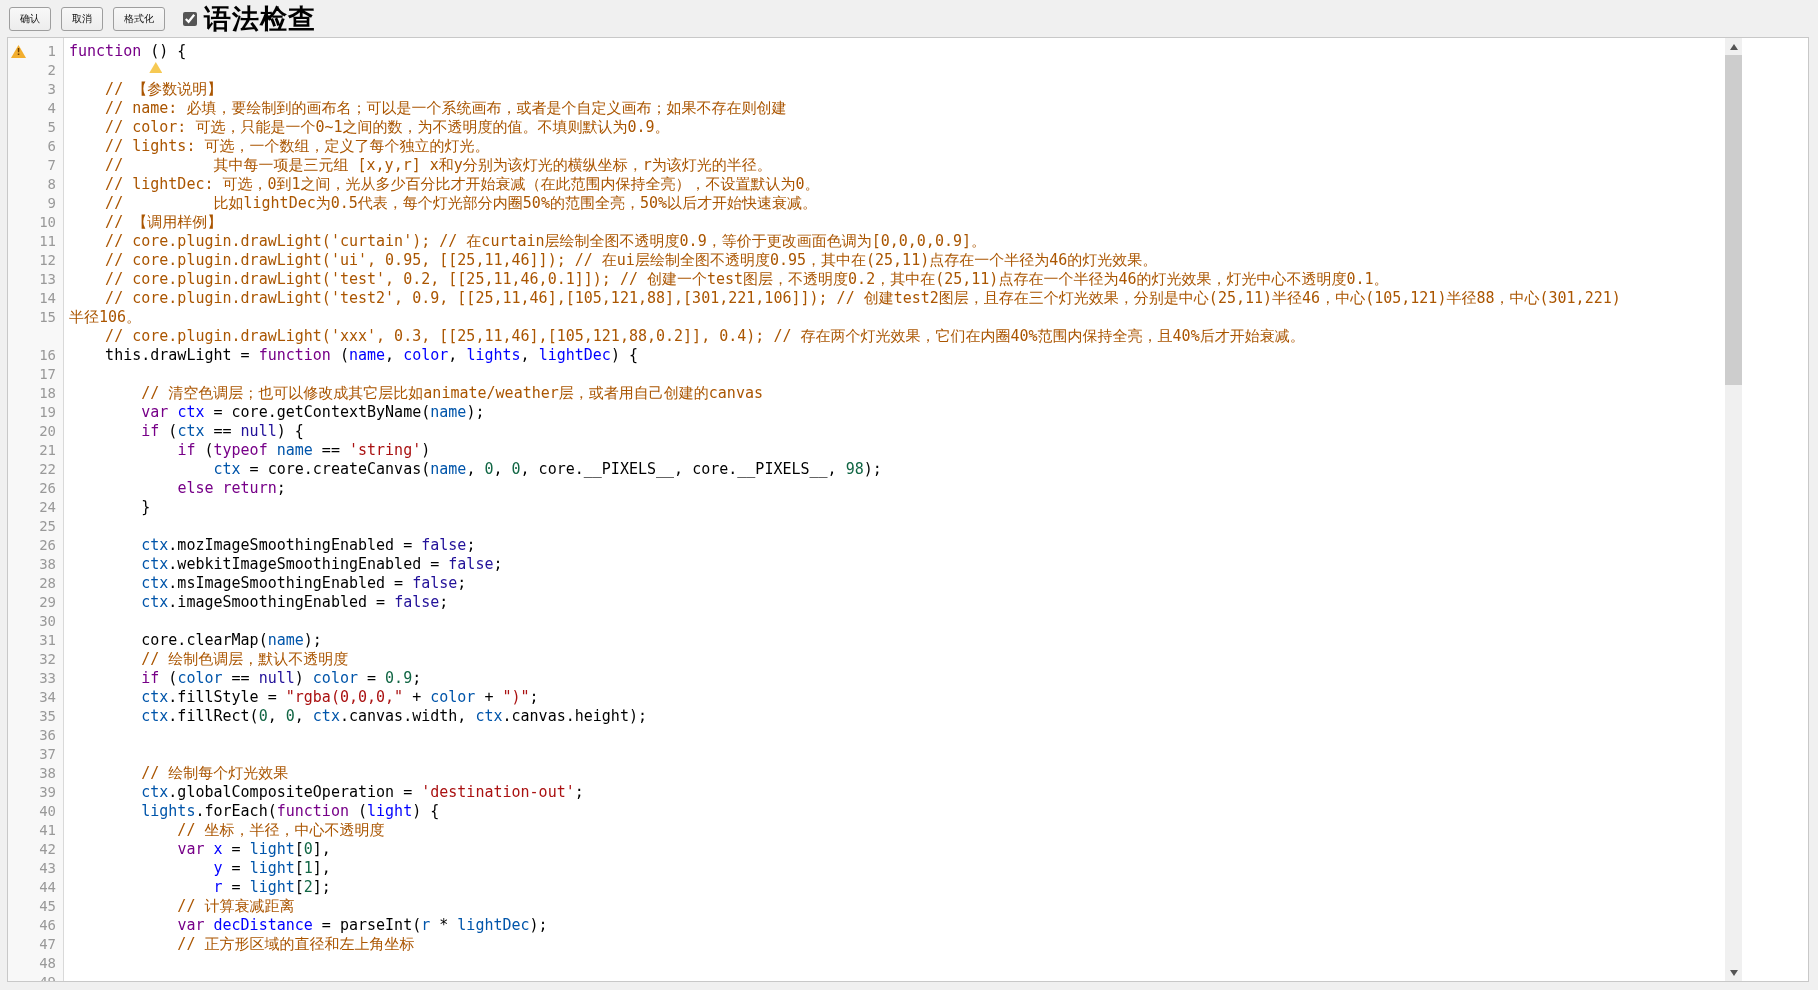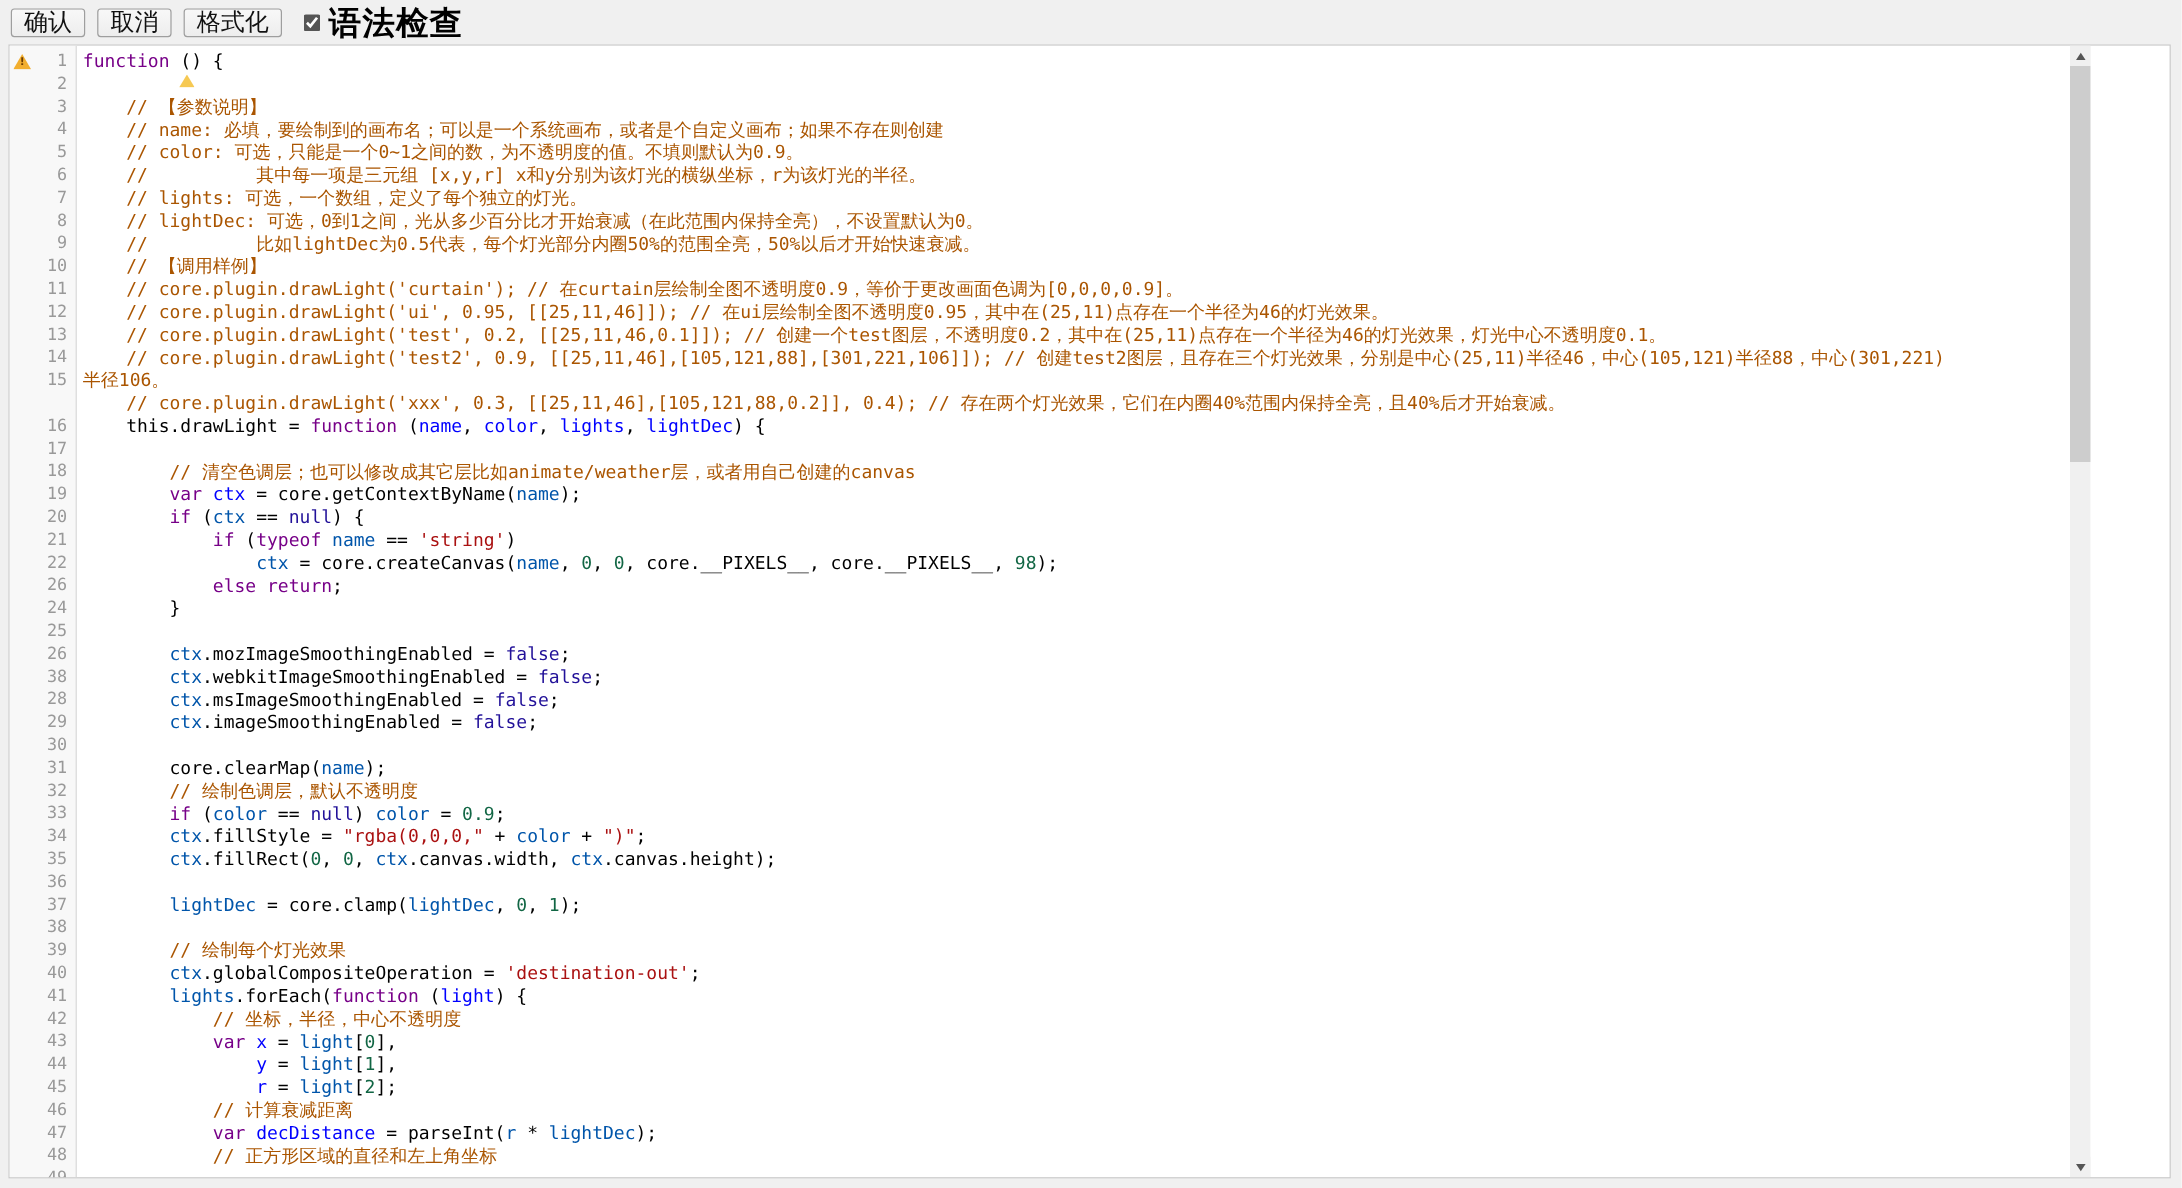--- a/index.html
+++ b/index.html
@@ -6,21 +6,21 @@
   body{
     width:1818px;height:990px;overflow:hidden;background:#f0f0f0;
     font-family:"Liberation Sans","DejaVu Sans",sans-serif;position:relative;
   }
   
   .toolbar{display:flex;align-items:center;height:37px;padding:0 9px;}
   .btn{
     background:linear-gradient(#f8f8f8,#ededed);
     border:1px solid #9e9e9e;border-radius:3px;
     font-family:"Liberation Sans","DejaVu Sans",sans-serif;
-    font-size:20px;color:#111;padding:2px 10px;margin-right:10px;height:24px;line-height:18px;cursor:pointer;
+    font-size:10px;color:#111;padding:2px 10px;margin-right:10px;height:24px;line-height:18px;cursor:pointer;
   }
   .chk{width:14px;height:14px;margin:0 0 0 8px;accent-color:#555;}
   .chk-label{font-size:27px;font-weight:bold;color:#000;margin-left:7px;letter-spacing:1px;}
   
   .editor{
     position:absolute;left:7px;top:37px;width:1802px;height:945px;
     background:#ffffff;border:1px solid #c8c8c8;box-sizing:border-box;overflow:hidden;
   }
   .ed-inner{display:flex;align-items:stretch;height:100%;}
   .gutter{
@@ -131,22 +131,22 @@
         <div class="gut-row"><span>47</span></div>
         <div class="gut-row"><span>48</span></div>
         <div class="gut-row"><span>49</span></div>
       </div>
     <div class="code">
         <div class="code-line"><span class="tk-k">function</span><span class="tk-p"> </span><span class="tk-iw"></span><span class="tk-p">() {</span></div>
         <div class="code-line"></div>
         <div class="code-line"><span class="tk-c">    // 【参数说明】</span></div>
         <div class="code-line"><span class="tk-c">    // name: 必填，要绘制到的画布名；可以是一个系统画布，或者是个自定义画布；如果不存在则创建</span></div>
         <div class="code-line"><span class="tk-c">    // color: 可选，只能是一个0~1之间的数，为不透明度的值。不填则默认为0.9。</span></div>
+        <div class="code-line"><span class="tk-c">    // lights: 可选，一个数组，定义了每个独立的灯光。</span></div>
         <div class="code-line"><span class="tk-c">    //          其中每一项是三元组 [x,y,r] x和y分别为该灯光的横纵坐标，r为该灯光的半径。</span></div>
-        <div class="code-line"><span class="tk-c">    // lights: 可选，一个数组，定义了每个独立的灯光。</span></div>
         <div class="code-line"><span class="tk-c">    // lightDec: 可选，0到1之间，光从多少百分比才开始衰减（在此范围内保持全亮），不设置默认为0。</span></div>
         <div class="code-line"><span class="tk-c">    //          比如lightDec为0.5代表，每个灯光部分内圈50%的范围全亮，50%以后才开始快速衰减。</span></div>
         <div class="code-line"><span class="tk-c">    // 【调用样例】</span></div>
         <div class="code-line"><span class="tk-c">    // core.plugin.drawLight('curtain'); // 在curtain层绘制全图不透明度0.9，等价于更改画面色调为[0,0,0,0.9]。</span></div>
         <div class="code-line"><span class="tk-c">    // core.plugin.drawLight('ui', 0.95, [[25,11,46]]); // 在ui层绘制全图不透明度0.95，其中在(25,11)点存在一个半径为46的灯光效果。</span></div>
         <div class="code-line"><span class="tk-c">    // core.plugin.drawLight('test', 0.2, [[25,11,46,0.1]]); // 创建一个test图层，不透明度0.2，其中在(25,11)点存在一个半径为46的灯光效果，灯光中心不透明度0.1。</span></div>
         <div class="code-line"><span class="tk-c">    // core.plugin.drawLight('test2', 0.9, [[25,11,46],[105,121,88],[301,221,106]]); // 创建test2图层，且存在三个灯光效果，分别是中心(25,11)半径46，中心(105,121)半径88，中心(301,221)</span></div>
         <div class="code-line"><span class="tk-c">半径106。</span></div>
         <div class="code-line"><span class="tk-c">    // core.plugin.drawLight('xxx', 0.3, [[25,11,46],[105,121,88,0.2]], 0.4); // 存在两个灯光效果，它们在内圈40%范围内保持全亮，且40%后才开始衰减。</span></div>
         <div class="code-line"><span class="tk-p">    this.drawLight = </span><span class="tk-k">function</span><span class="tk-p"> (</span><span class="tk-d">name</span><span class="tk-p">, </span><span class="tk-d">color</span><span class="tk-p">, </span><span class="tk-d">lights</span><span class="tk-p">, </span><span class="tk-d">lightDec</span><span class="tk-p">) {</span></div>
@@ -163,21 +163,20 @@
         <div class="code-line"><span class="tk-p">        </span><span class="tk-v">ctx</span><span class="tk-p">.webkitImageSmoothingEnabled = </span><span class="tk-a">false</span><span class="tk-p">;</span></div>
         <div class="code-line"><span class="tk-p">        </span><span class="tk-v">ctx</span><span class="tk-p">.msImageSmoothingEnabled = </span><span class="tk-a">false</span><span class="tk-p">;</span></div>
         <div class="code-line"><span class="tk-p">        </span><span class="tk-v">ctx</span><span class="tk-p">.imageSmoothingEnabled = </span><span class="tk-a">false</span><span class="tk-p">;</span></div>
         <div class="code-line"></div>
         <div class="code-line"><span class="tk-p">        core.clearMap(</span><span class="tk-v">name</span><span class="tk-p">);</span></div>
         <div class="code-line"><span class="tk-c">        // 绘制色调层，默认不透明度</span></div>
         <div class="code-line"><span class="tk-p">        </span><span class="tk-k">if</span><span class="tk-p"> (</span><span class="tk-v">color</span><span class="tk-p"> == </span><span class="tk-a">null</span><span class="tk-p">) </span><span class="tk-v">color</span><span class="tk-p"> = </span><span class="tk-n">0.9</span><span class="tk-p">;</span></div>
         <div class="code-line"><span class="tk-p">        </span><span class="tk-v">ctx</span><span class="tk-p">.fillStyle = </span><span class="tk-s">"rgba(0,0,0,"</span><span class="tk-p"> + </span><span class="tk-v">color</span><span class="tk-p"> + </span><span class="tk-s">")"</span><span class="tk-p">;</span></div>
         <div class="code-line"><span class="tk-p">        </span><span class="tk-v">ctx</span><span class="tk-p">.fillRect(</span><span class="tk-n">0</span><span class="tk-p">, </span><span class="tk-n">0</span><span class="tk-p">, </span><span class="tk-v">ctx</span><span class="tk-p">.canvas.width, </span><span class="tk-v">ctx</span><span class="tk-p">.canvas.height);</span></div>
         <div class="code-line"></div>
-        <div class="code-line"><span class="tk-p">        </span><span class="tk-v">lightDec</span><span class="tk-p"> = core.clamp(</span><span class="tk-v">lightDec</span><span class="tk-p">, </span><span class="tk-n">0</span><span class="tk-p">, </span><span class="tk-n">1</span><span class="tk-p">);</span></div>
         <div class="code-line"></div>
         <div class="code-line"><span class="tk-c">        // 绘制每个灯光效果</span></div>
         <div class="code-line"><span class="tk-p">        </span><span class="tk-v">ctx</span><span class="tk-p">.globalCompositeOperation = </span><span class="tk-s">'destination-out'</span><span class="tk-p">;</span></div>
         <div class="code-line"><span class="tk-p">        </span><span class="tk-v">lights</span><span class="tk-p">.forEach(</span><span class="tk-k">function</span><span class="tk-p"> (</span><span class="tk-d">light</span><span class="tk-p">) {</span></div>
         <div class="code-line"><span class="tk-c">            // 坐标，半径，中心不透明度</span></div>
         <div class="code-line"><span class="tk-p">            </span><span class="tk-k">var</span><span class="tk-p"> </span><span class="tk-d">x</span><span class="tk-p"> = </span><span class="tk-v">light</span><span class="tk-p">[</span><span class="tk-n">0</span><span class="tk-p">],</span></div>
         <div class="code-line"><span class="tk-p">                </span><span class="tk-d">y</span><span class="tk-p"> = </span><span class="tk-v">light</span><span class="tk-p">[</span><span class="tk-n">1</span><span class="tk-p">],</span></div>
         <div class="code-line"><span class="tk-p">                </span><span class="tk-d">r</span><span class="tk-p"> = </span><span class="tk-v">light</span><span class="tk-p">[</span><span class="tk-n">2</span><span class="tk-p">];</span></div>
         <div class="code-line"><span class="tk-c">            // 计算衰减距离</span></div>
         <div class="code-line"><span class="tk-p">            </span><span class="tk-k">var</span><span class="tk-p"> </span><span class="tk-d">decDistance</span><span class="tk-p"> = parseInt(</span><span class="tk-v">r</span><span class="tk-p"> * </span><span class="tk-v">lightDec</span><span class="tk-p">);</span></div>

